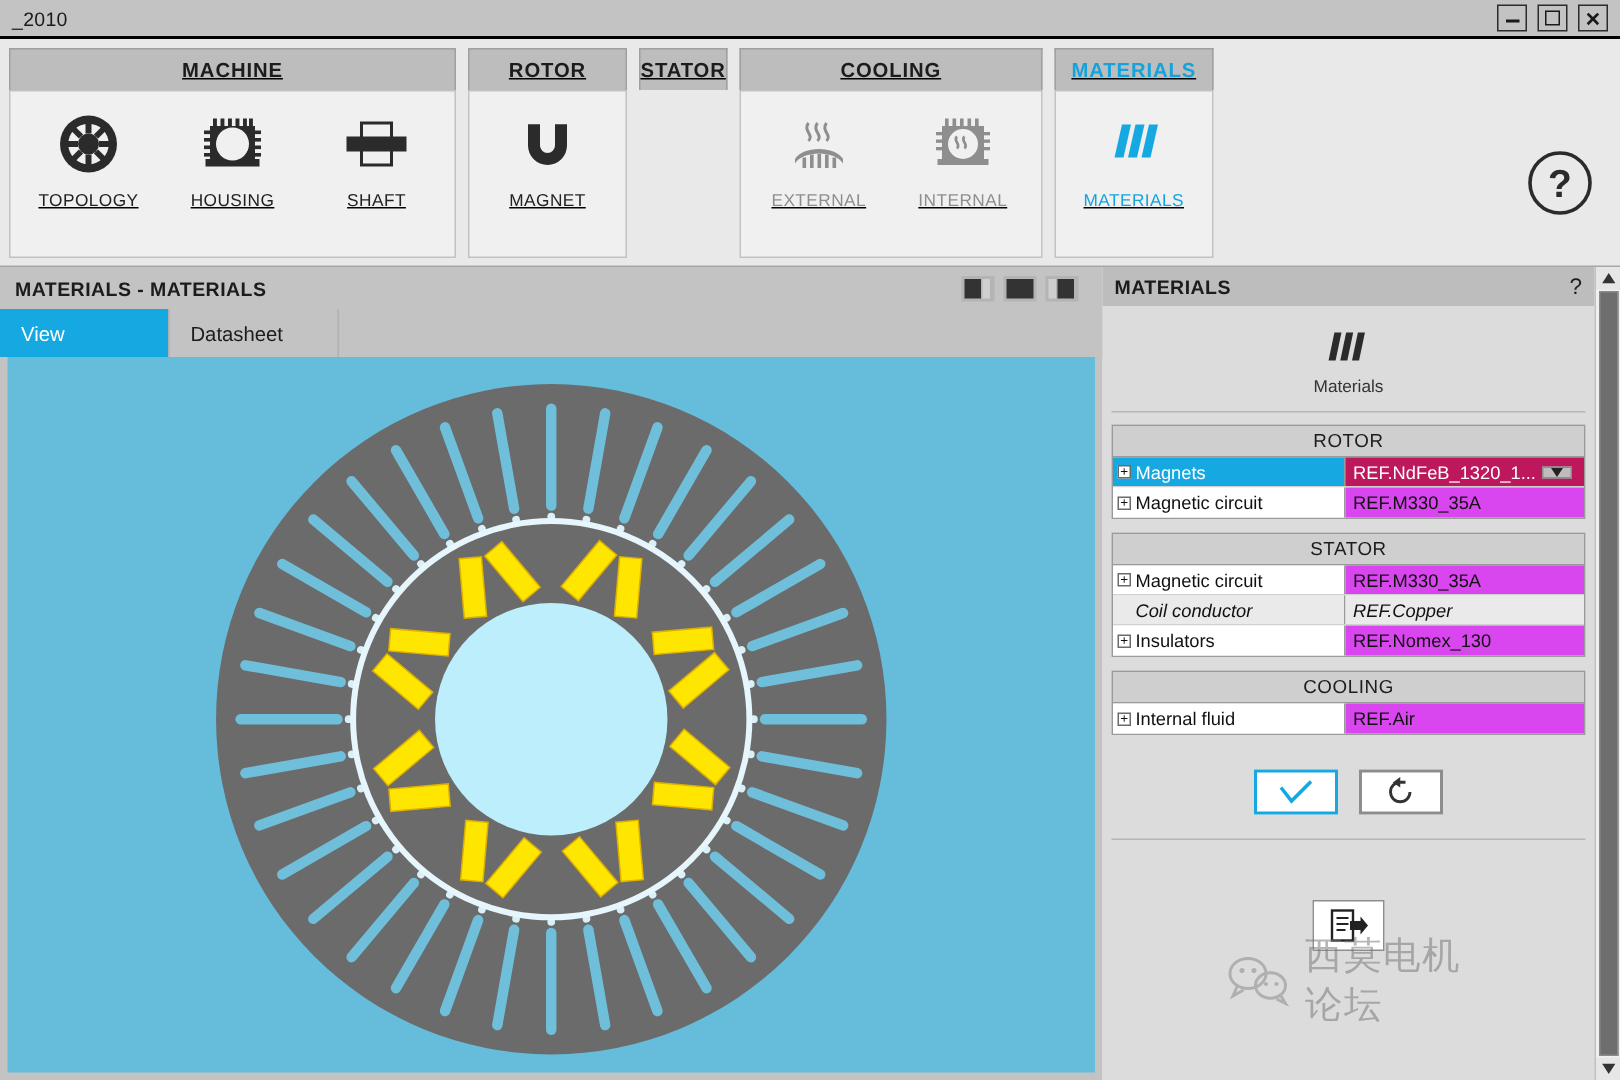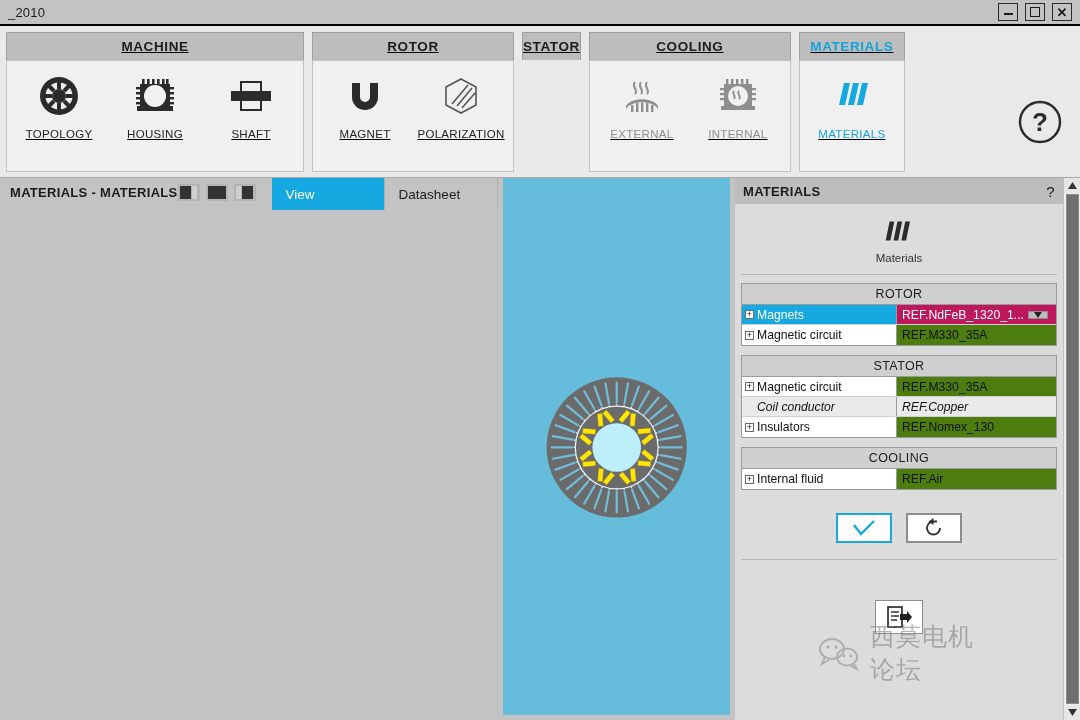--- a/index.html
+++ b/index.html
@@ -54,21 +54,21 @@
   .ritem.hl .lbl { color: #14a4dd; }
   svg { display: block; }
 
   .helpbtn {
     position: absolute; right: 16px; top: 72px; width: 48px; height: 48px; cursor: pointer;
   }
 
   
   .content { display: flex; height: 542px; }
 
-  .leftpane { width: 735px; display: flex; flex-direction: row; background: #c3c3c3; }
+  .leftpane { width: 735px; display: flex; flex-direction: column; background: #c3c3c3; }
   .pane-title {
     height: 28px; background: #c3c3c3; display: flex; align-items: center;
     padding: 0 10px; font-size: 13px; font-weight: bold; color: #1c1c1c; letter-spacing: .3px;
   }
   .pane-title .spacer { flex: 1; }
   .layoutbtns { display: flex; gap: 6px; padding-right: 6px; }
   .lbtn { width: 22px; height: 17px; background: #b4b4b4; display: flex; cursor: pointer; padding: 2px; gap: 1px; }
   .lbtn i { display: block; background: #333; }
   .lbtn.l i:first-child { width: 11px; } .lbtn.l i:last-child { width: 5px; background: #cfcfcf; }
   .lbtn.f i { width: 18px; }
@@ -105,21 +105,21 @@
     background: #cfcfcf; border-bottom: 1px solid #9a9a9a; height: 21px;
     display: flex; align-items: center; justify-content: center;
     font-size: 12.5px; color: #1c1c1c; letter-spacing: .4px;
   }
   .row { display: flex; height: 20px; align-items: stretch; border-bottom: 1px solid #d0d0d0; font-size: 12.2px; }
   .row:last-child { border-bottom: none; }
   .row .c1 {
     width: 155px; display: flex; align-items: center; padding-left: 3px;
     border-right: 1px solid #9a9a9a; color: #111; background: #fff;
   }
-  .row .c2 { flex: 1; display: flex; align-items: center; padding-left: 5px; color: #111; background: #4d7c0f; }
+  .row .c2 { flex: 1; display: flex; align-items: center; padding-left: 5px; color: #111; background: #d946ef; }
   .row.alt .c1, .row.alt .c2 { background: #eaeaea; font-style: italic; }
   .row.sel .c1 { background: #16a8e0; color: #fff; }
   .row.sel .c2 { background: #be185d; color: #fff; padding-right: 8px; }
   .exp {
     width: 9px; height: 9px; border: 1px solid #6b6b6b; background: #fff; margin-right: 3px;
     display: flex; align-items: center; justify-content: center;
     font-size: 9px; line-height: 1; color: #111; flex: none; cursor: pointer;
   }
   .exp.none { border: none; background: transparent; }
   .row.sel .exp { background: #fff; }
@@ -252,33 +252,20 @@
       <div class="rgroup-body">
         <div class="ritem">
           <div class="iconbox">
             <svg width="46" height="46" viewBox="0 0 46 46">
               <path d="M10 10 L10 24 A13 13 0 0 0 36 24 L36 10 L28 10 L28 24 A5 5 0 0 1 18 24 L18 10 Z" fill="#2b2b2b"></path>
               <rect x="10" y="10" width="8" height="5" fill="#2b2b2b"></rect>
               <rect x="28" y="10" width="8" height="5" fill="#2b2b2b"></rect>
             </svg>
           </div>
           <div class="lbl">MAGNET</div>
-        </div>
-        <div class="ritem">
-          <div class="iconbox">
-            <svg width="46" height="46" viewBox="0 0 46 46">
-              <path d="M23 6 L38 14 L38 32 L23 40 L8 32 L8 14 Z" fill="none" stroke="#555" stroke-width="1.6"></path>
-              <g stroke="#555" stroke-width="1.6">
-                <line x1="14" y1="31" x2="30" y2="12"></line>
-                <line x1="19" y1="33" x2="34" y2="15"></line>
-                <line x1="24" y1="35" x2="37" y2="20"></line>
-              </g>
-            </svg>
-          </div>
-          <div class="lbl">POLARIZATION</div>
         </div>
       </div>
     </div>
 
     <div class="rgroup">
       <div class="rgroup-head">STATOR</div>
     </div>
 
     <div class="rgroup">
       <div class="rgroup-head">COOLING</div>

